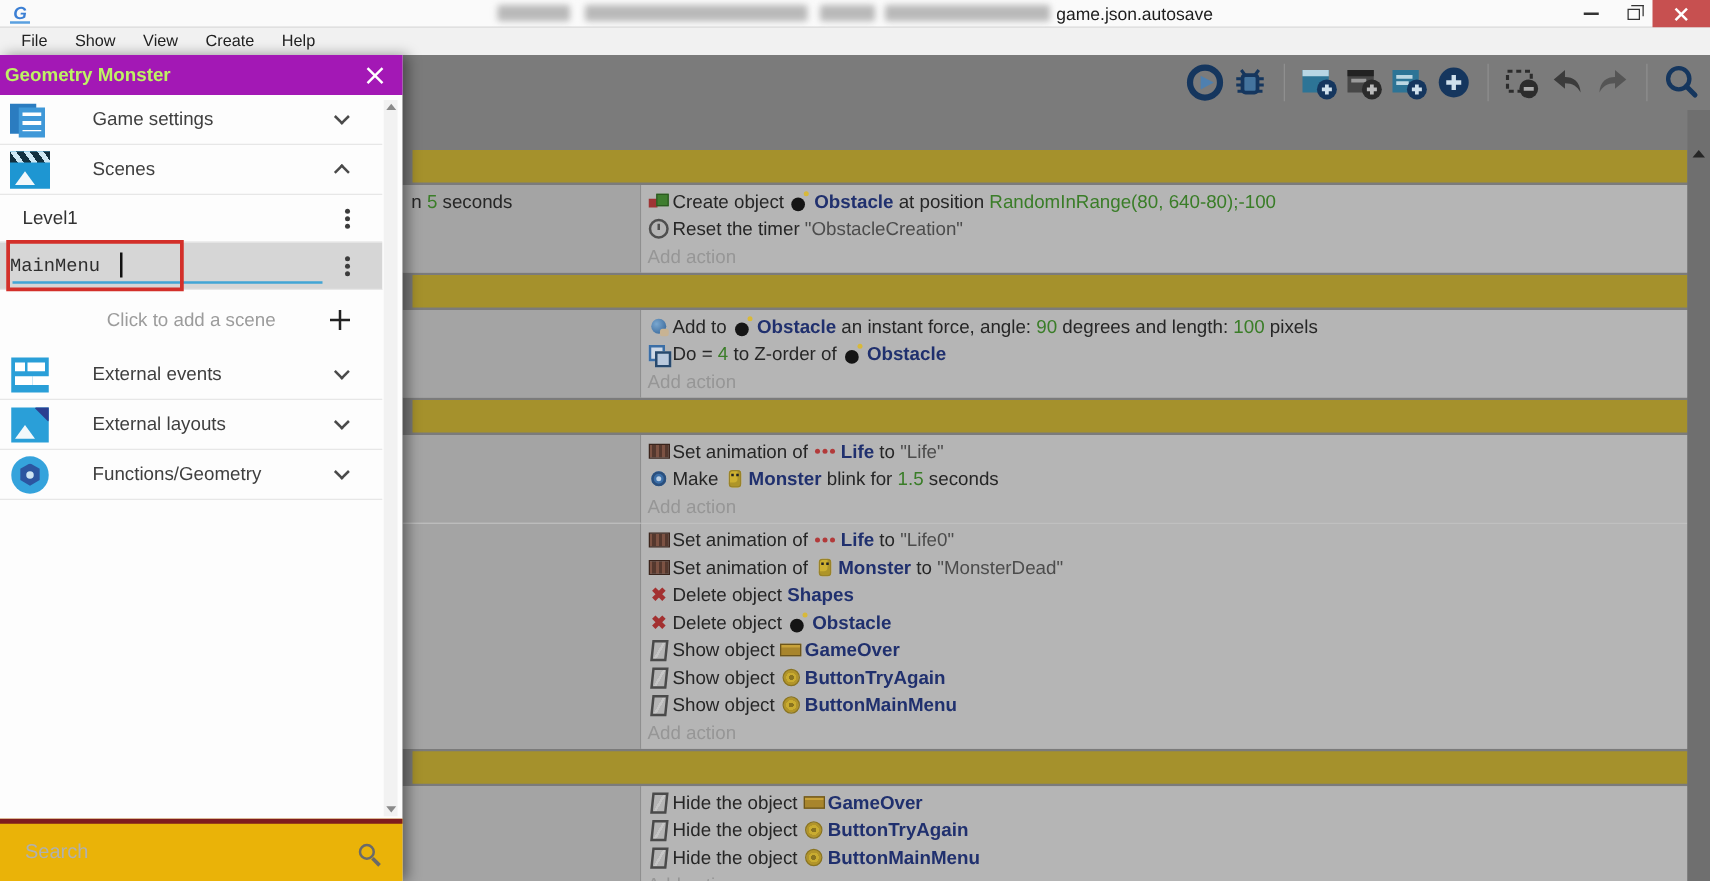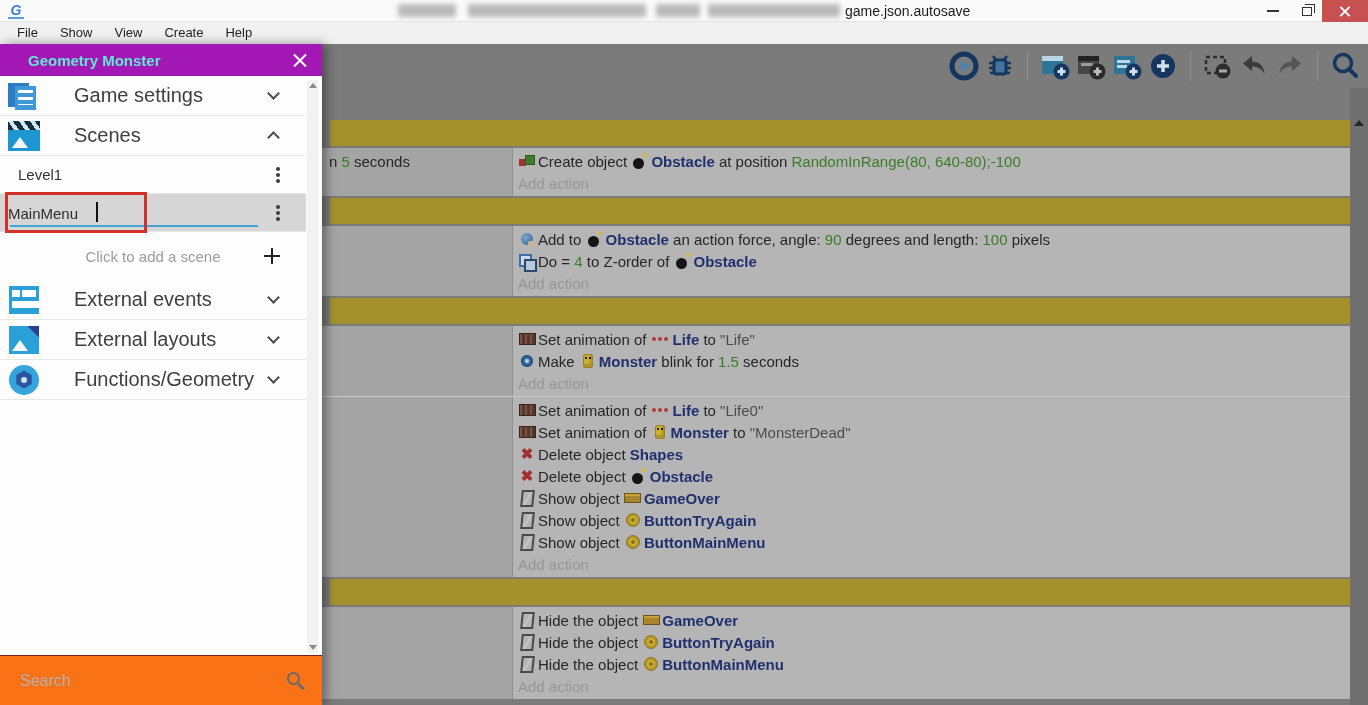--- a/index.html
+++ b/index.html
@@ -69,48 +69,48 @@
   .i-obj-banner::before { content:""; width:15px; height:8px; background:#a8852c; border:1px solid #6d561c; box-shadow:inset 0 2px 0 #c8a23a; }
   .i-obj-button::before { content:""; width:12px; height:12px; border-radius:50%; background:radial-gradient(circle, #8a7420 0 2px, #c9ac30 2px 4px, #b2952a 4px); border:1px solid #8a7420; }
 
   
   #vscroll { position:absolute; right:0; top:44px; width:18px; bottom:0; background:#6f6f6f; }
   #vscroll .arrow-up { position:absolute; left:4px; top:32px; width:0; height:0; border-left:5px solid transparent; border-right:5px solid transparent; border-bottom:6px solid #262626; }
 
   
   #drawer { position:absolute; left:0; top:44px; width:322px; height:661px; background:#fdfdfd; box-shadow:4px 0 10px rgba(0,0,0,.4); z-index:5; }
   #drawer-header { position:absolute; left:0; top:0; width:322px; height:32px; background:#a318b5; display:flex; align-items:center; }
-  #drawer-title { color:#5eead4; font-size:15px; font-weight:bold; padding-left:28px; }
+  #drawer-title { color:#bef264; font-size:15px; font-weight:bold; padding-left:4px; }
   #drawer-close { position:absolute; right:14px; top:8px; width:16px; height:16px; }
   #drawer-close::before,#drawer-close::after { content:""; position:absolute; left:7px; top:0; width:2px; height:17px; background:#fff; }
   #drawer-close::before { transform:rotate(45deg);} #drawer-close::after { transform:rotate(-45deg);}
   #drawer-rows { position:absolute; left:0; top:32px; width:306px; bottom:50px; overflow:hidden; }
   .drow { position:relative; display:flex; align-items:center; height:40px; border-bottom:1px solid #e7e7e7; background:#fdfdfd; }
-  .drow .dlabel { font-size:20px; color:#3f3f3f; margin-left:28px; }
+  .drow .dlabel { font-size:15px; color:#3f3f3f; margin-left:28px; }
   .dic-wrap { width:48px; display:flex; justify-content:center; flex:none; }
   .chev { width:9px; height:9px; border-right:2px solid #4a4a4a; border-bottom:2px solid #4a4a4a; position:absolute; right:28px; }
   .chev.down { transform:rotate(45deg); top:13px; } .chev.up { transform:rotate(-135deg); top:17px; }
   .scene-row { height:38px; padding-left:18px; }
   .scene-row .slabel { font-size:15px; color:#333; }
   .kebab { position:absolute; right:26px; top:11px; width:4px; height:4px; border-radius:50%; background:#3c3c3c; box-shadow:0 6px 0 #3c3c3c, 0 12px 0 #3c3c3c; }
   .scene-edit-row { background:#d6d6d6; }
-  #scene-input { position:absolute; left:8px; top:6px; width:250px; height:26px; border:none; outline:none; background:transparent; font-family:Liberation Sans, sans-serif; font-size:15px; color:#2e2e2e; }
+  #scene-input { position:absolute; left:8px; top:6px; width:250px; height:26px; border:none; outline:none; background:transparent; font-family:Liberation Mono, monospace; font-size:15px; color:#2e2e2e; }
   .input-underline { position:absolute; left:10px; bottom:4px; width:248px; height:2px; background:#42a5d5; }
   .caret { position:absolute; left:96px; top:8px; width:1.5px; height:20px; background:#111; }
   #annotation-box { position:absolute; left:5px; top:148px; width:142px; height:41px; border:3px solid #d3302a; z-index:9; pointer-events:none; }
   .add-row { height:48px; border-bottom:none; justify-content:center; }
   .add-row .alabel { font-size:15px; color:#9c9c9c; }
   .plus-icon { position:absolute; right:26px; top:16px; width:16px; height:16px; }
   .plus-icon::before { content:""; position:absolute; left:0; top:7px; width:16px; height:2px; background:#222; }
   .plus-icon::after { content:""; position:absolute; left:7px; top:0; width:2px; height:16px; background:#222; }
   #drawer-scrolltrack { position:absolute; right:4px; top:36px; width:11px; bottom:52px; background:#f2f2f2; }
   .tri { position:absolute; left:2px; width:0; height:0; border-left:4px solid transparent; border-right:4px solid transparent; }
   .tri.up { top:3px; border-bottom:5px solid #8a8a8a; }
   .tri.dn { bottom:3px; border-top:5px solid #8a8a8a; }
-  #drawer-search { position:absolute; left:0; bottom:0; width:322px; height:50px; background:#f97316; border-top:1px solid #7f1d1d; display:flex; align-items:center; }
+  #drawer-search { position:absolute; left:0; bottom:0; width:322px; height:50px; background:#eab308; border-top:4px solid #7f1d1d; display:flex; align-items:center; }
   #search-input { border:none; outline:none; background:transparent; font-family:"Liberation Sans",sans-serif; font-size:16px; color:#444; margin-left:20px; width:240px; }
   #search-input::placeholder { color:#b0b0b0; }
   .mag { position:absolute; right:22px; top:16px; width:13px; height:13px; border:2px solid #6a6a6a; border-radius:50%; }
   .mag::after { content:""; position:absolute; width:8px; height:2.5px; background:#6a6a6a; transform:rotate(45deg); right:-7px; bottom:-4px; }
 
   
   .dic { position:relative; display:inline-block; }
   .gs { width:34px; height:30px; }
   .gs-b { position:absolute; left:1px; top:2px; width:21px; height:24px; background:#2b7cc0; }
   .gs-f { position:absolute; left:8px; top:5px; width:21px; height:24px; background:#3f98d8; }
@@ -247,33 +247,38 @@
             </div>
             <div class="acts">
               <div class="aline">
                 <span class="i i-create"></span>
                 <span class="t">Create object </span>
                 <span class="i i-obj-bomb"></span>
                 <span class="o">Obstacle</span>
                 <span class="t"> at position </span>
                 <span class="g">RandomInRange(80, 640-80);-100</span>
               </div>
+              <div class="aline">
+                <span class="i i-timer"></span>
+                <span class="t">Reset the timer </span>
+                <span class="s">"ObstacleCreation"</span>
+              </div>
               <div class="addline">Add action</div>
             </div>
           </div>
           <div class="comment-bar"></div>
           <div class="evblock">
             <div class="cond"></div>
             <div class="acts">
               <div class="aline">
                 <span class="i i-force"></span>
                 <span class="t">Add to </span>
                 <span class="i i-obj-bomb"></span>
                 <span class="o">Obstacle</span>
-                <span class="t"> an action force, angle: </span>
+                <span class="t"> an instant force, angle: </span>
                 <span class="g">90</span>
                 <span class="t"> degrees and length: </span>
                 <span class="g">100</span>
                 <span class="t"> pixels</span>
               </div>
               <div class="aline">
                 <span class="i i-zorder"></span>
                 <span class="t">Do = </span>
                 <span class="g">4</span>
                 <span class="t"> to Z-order of </span>

